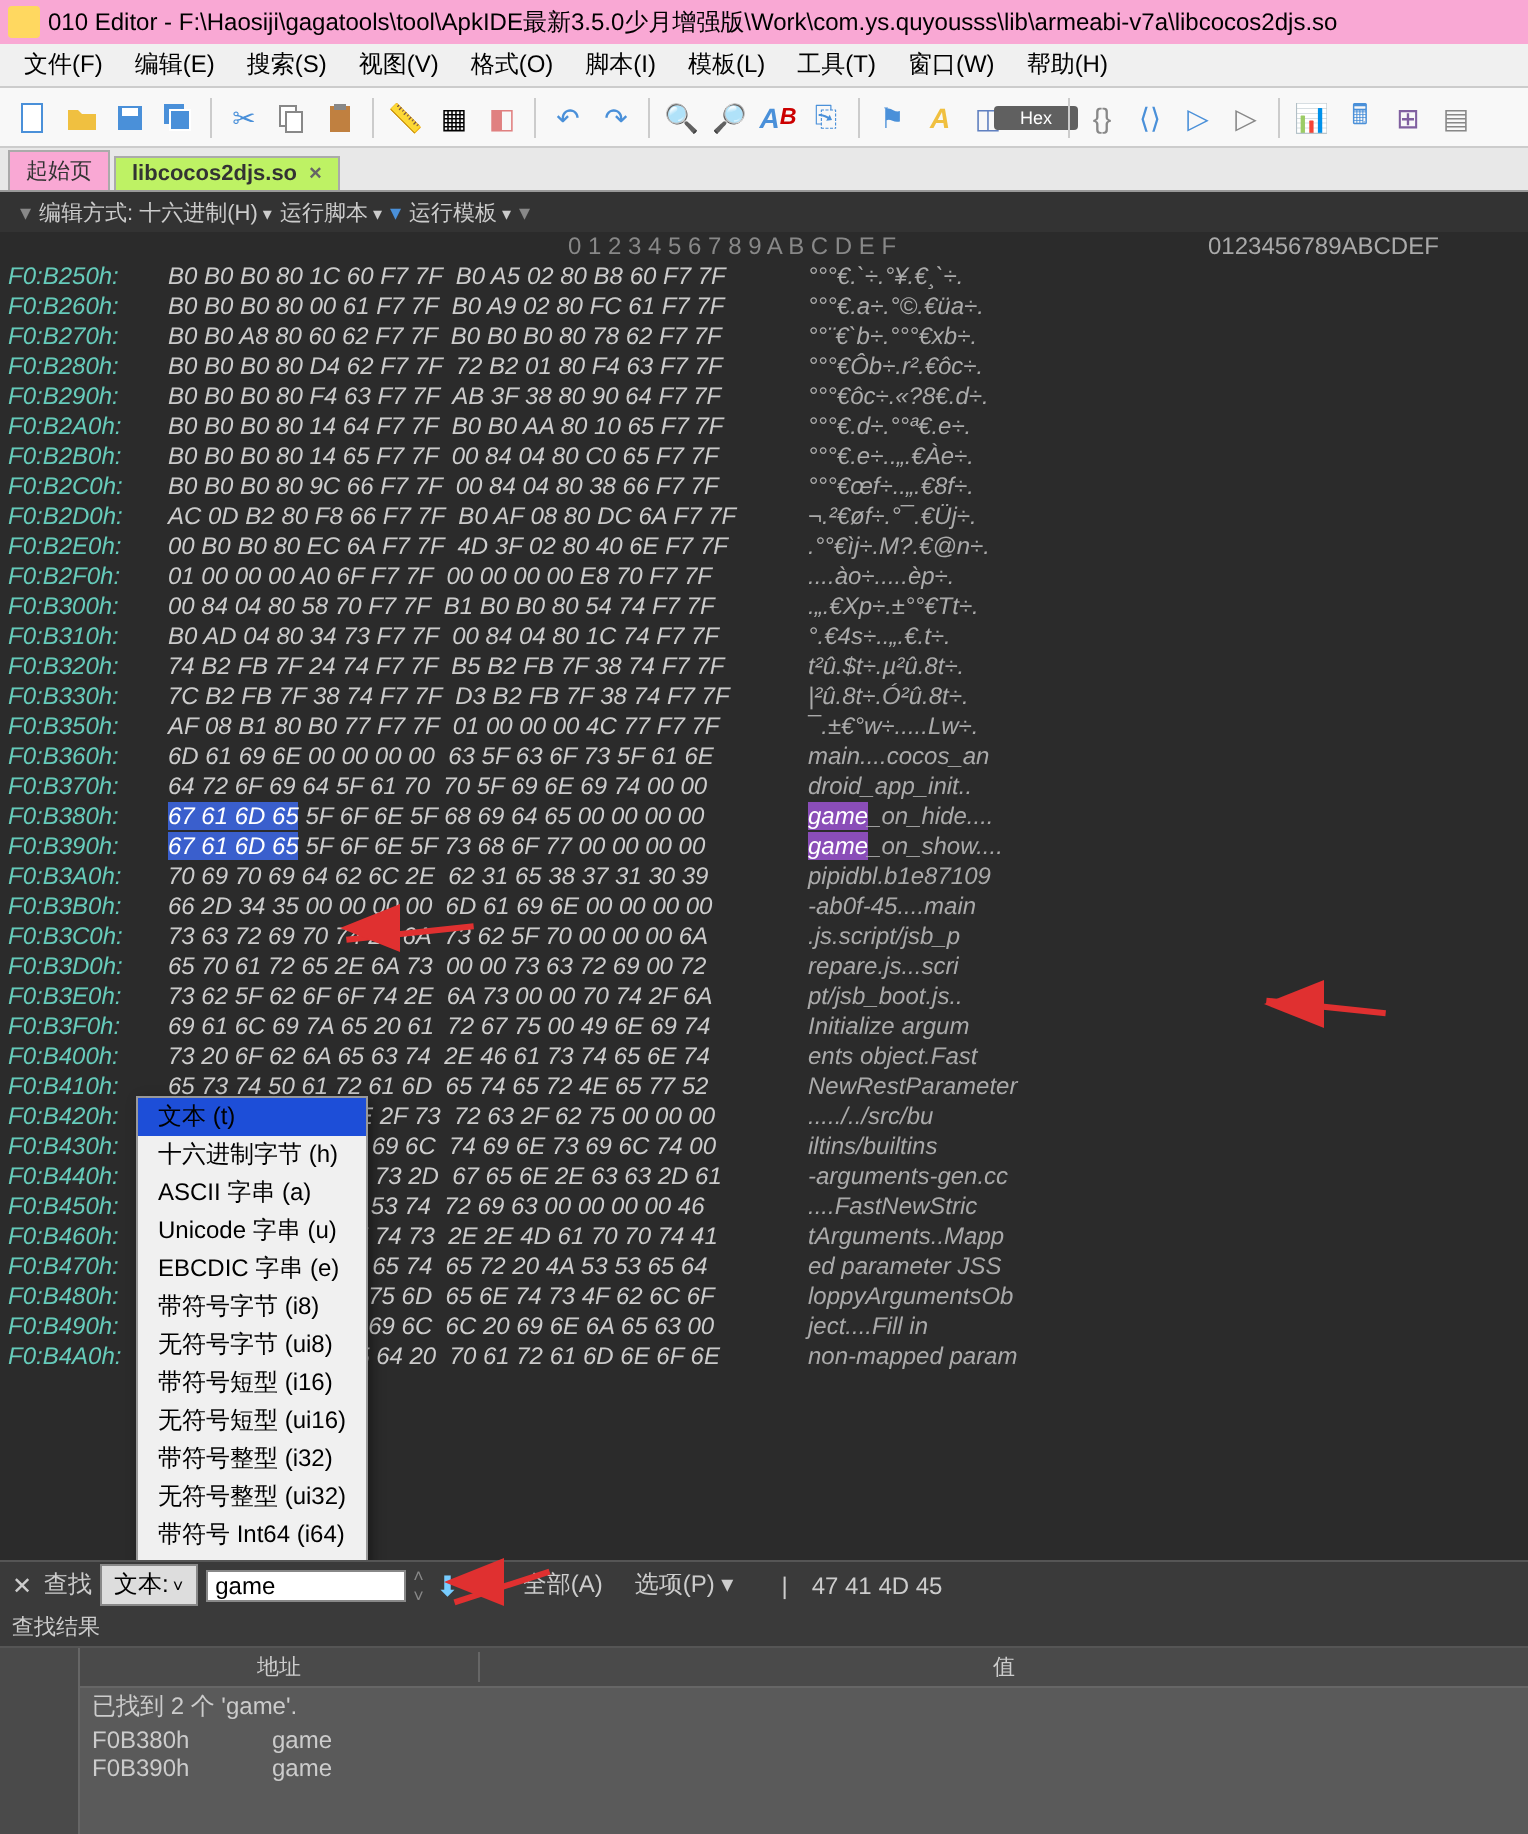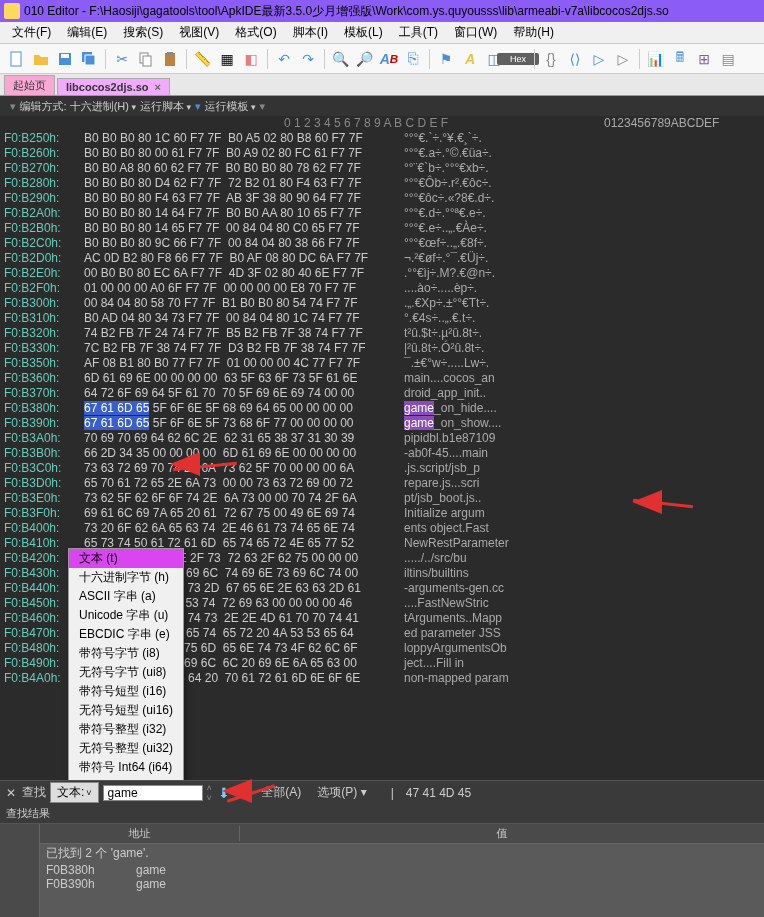--- a/index.html
+++ b/index.html
@@ -1,40 +1,40 @@
 <!DOCTYPE html>
 <html><head>
 <meta charset="utf-8">
 <style>
 * { margin: 0; padding: 0; box-sizing: border-box; font-family: "Microsoft YaHei", "SimSun", sans-serif; }
 body { background: #2b2b2b; color: #ccc; font-size: 11px; width: 764px; height: 917px; overflow: hidden; position: relative; }
-.titlebar { background: #8b5cf6; color: #000; height: 22px; display: flex; align-items: center; padding: 0 4px; font-size: 12px; }
+.titlebar { background: #f9a8d4; color: #000; height: 22px; display: flex; align-items: center; padding: 0 4px; font-size: 12px; }
 .titlebar .icon { width: 16px; height: 16px; background: #ffd860; border-radius: 2px; margin-right: 4px; display: inline-block; }
 .menubar { background: #f0f0f0; color: #000; height: 22px; display: flex; align-items: center; padding: 0 4px; border-bottom: 1px solid #ccc; font-size: 12px; }
 .menubar span { padding: 0 8px; cursor: default; }
 .toolbar { background: #f8f8f8; height: 30px; display: flex; align-items: center; padding: 0 6px; border-bottom: 1px solid #ccc; gap: 2px; }
 .tb-btn { width: 22px; height: 22px; display: flex; align-items: center; justify-content: center; border: none; background: transparent; font-size: 14px; }
 .tb-sep { width: 1px; height: 20px; background: #ccc; margin: 0 3px; }
 .tabbar { background: #e8e8e8; height: 22px; display: flex; align-items: flex-end; padding-left: 4px; border-bottom: 1px solid #999; }
 .tab { background: #f9a8d4; padding: 2px 8px 2px 8px; margin-right: 2px; font-size: 11px; color: #333; border: 1px solid #aaa; border-bottom: none; display: flex; align-items: center; }
-.tab.active { background: #f0abfc; font-weight: bold; }
+.tab.active { background: #bef264; font-weight: bold; }
 .tab .close { margin-left: 6px; color: #666; }
 .subbar { background: #333; color: #ccc; height: 20px; display: flex; align-items: center; padding: 0 10px; font-size: 11px; gap: 4px; }
 .subbar .drop::after { content: " ▾"; font-size: 9px; }
 .hexarea { background: #2b2b2b; height: 664px; overflow: hidden; font-family: Consolas, monospace; font-size: 12px; line-height: 15px; position: relative; }
 .hexheader { display: flex; color: #888; padding-left: 4px; height: 15px; justify-content: flex-end; }
 .hexoff { width: 80px; color: #6cb; display: inline-block; }
 .hexb { width: 300px; display: inline-block; letter-spacing: 0; }
 .asc { width: 160px; color: #aaa; display: inline-block; }
-.hexrow { display: flex; padding-left: 4px; height: 15px; white-space: pre; }
+.hexrow { display: flex; padding-left: 4px; height: 15px; white-space: pre; font-style: italic; }
 .hl-blue { background: #3a5fcd; color: #fff; }
 .hl-pur { background: #8a4db8; color: #fff; }
 .ctxmenu { position: absolute; left: 68px; top: 432px; width: 116px; background: #f0f0f0; border: 1px solid #999; box-shadow: 2px 2px 6px rgba(0,0,0,0.4); color: #000; font-size: 12px; z-index: 50; }
 .ctxmenu div { padding: 2px 10px; }
-.ctxmenu div.sel { background: #d946ef; }
+.ctxmenu div.sel { background: #1d4ed8; }
 .findbar { background: #3a3a3a; height: 24px; display: flex; align-items: center; padding: 0 6px; font-size: 12px; gap: 4px; border-top: 1px solid #555; }
 .findbar .x { color: #ccc; width: 12px; }
 .findbar .lbl { background: #ddd; color: #000; padding: 1px 6px; border: 1px solid #888; display: flex; align-items: center; }
 .findbar .lbl::after { content: " ˅"; font-size: 9px; margin-left: 2px; }
 .findbar input { background: #fff; color: #000; border: 1px solid #888; padding: 1px 4px; width: 100px; font-size: 12px; }
 .findbar .arrow { color: #7cf; font-size: 14px; padding: 0 2px; }
 .findbar .txt { color: #ccc; padding: 0 6px; }
 .results { background: #2b2b2b; }
 .results-title { background: #3a3a3a; padding: 2px 6px; border-bottom: 1px solid #555; }
 .results-head { background: #4a4a4a; display: flex; height: 20px; align-items: center; border-bottom: 1px solid #666; }

